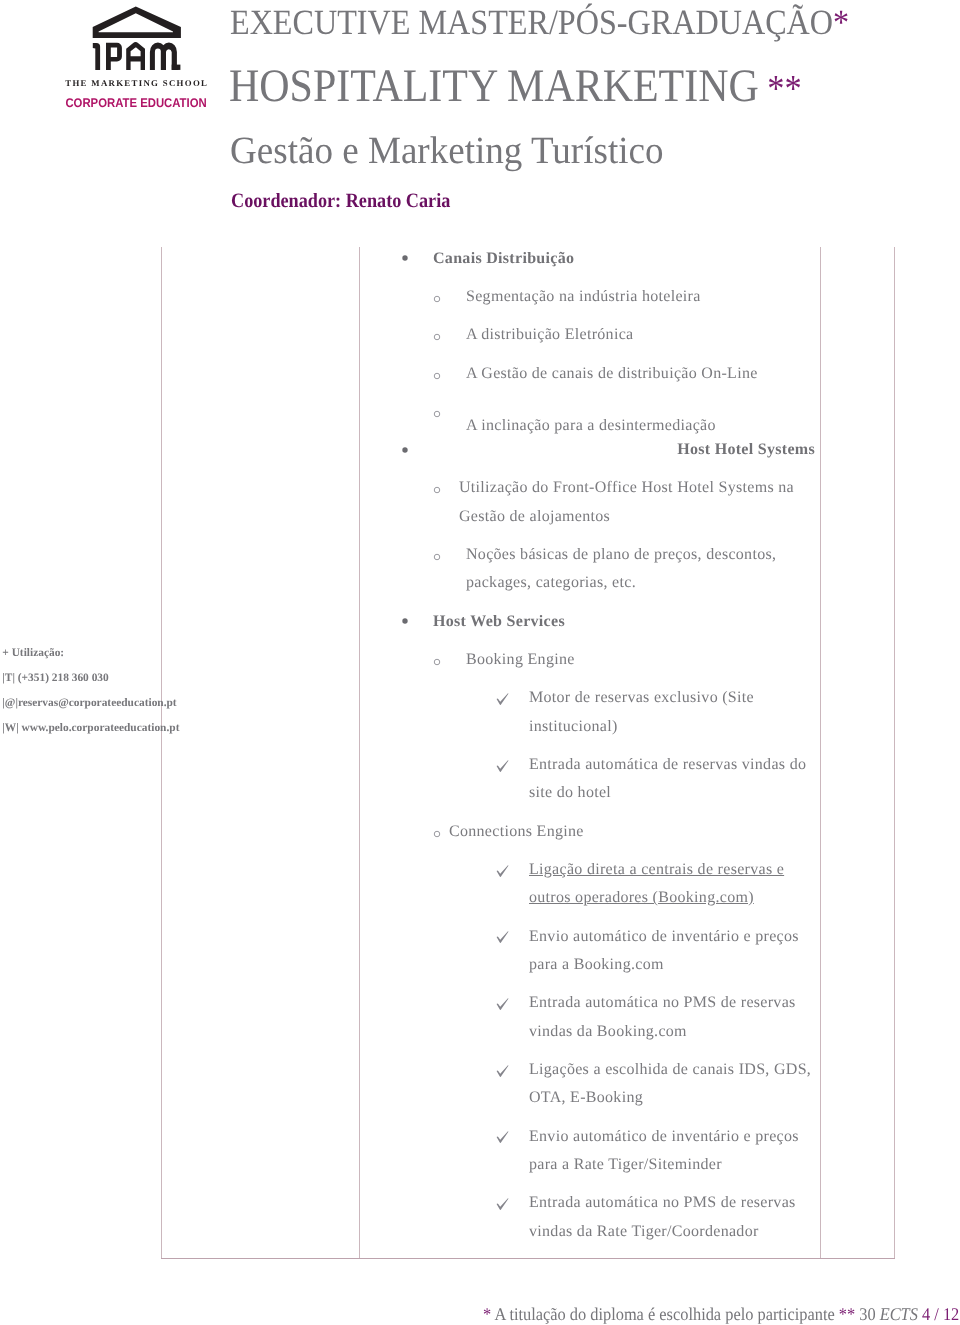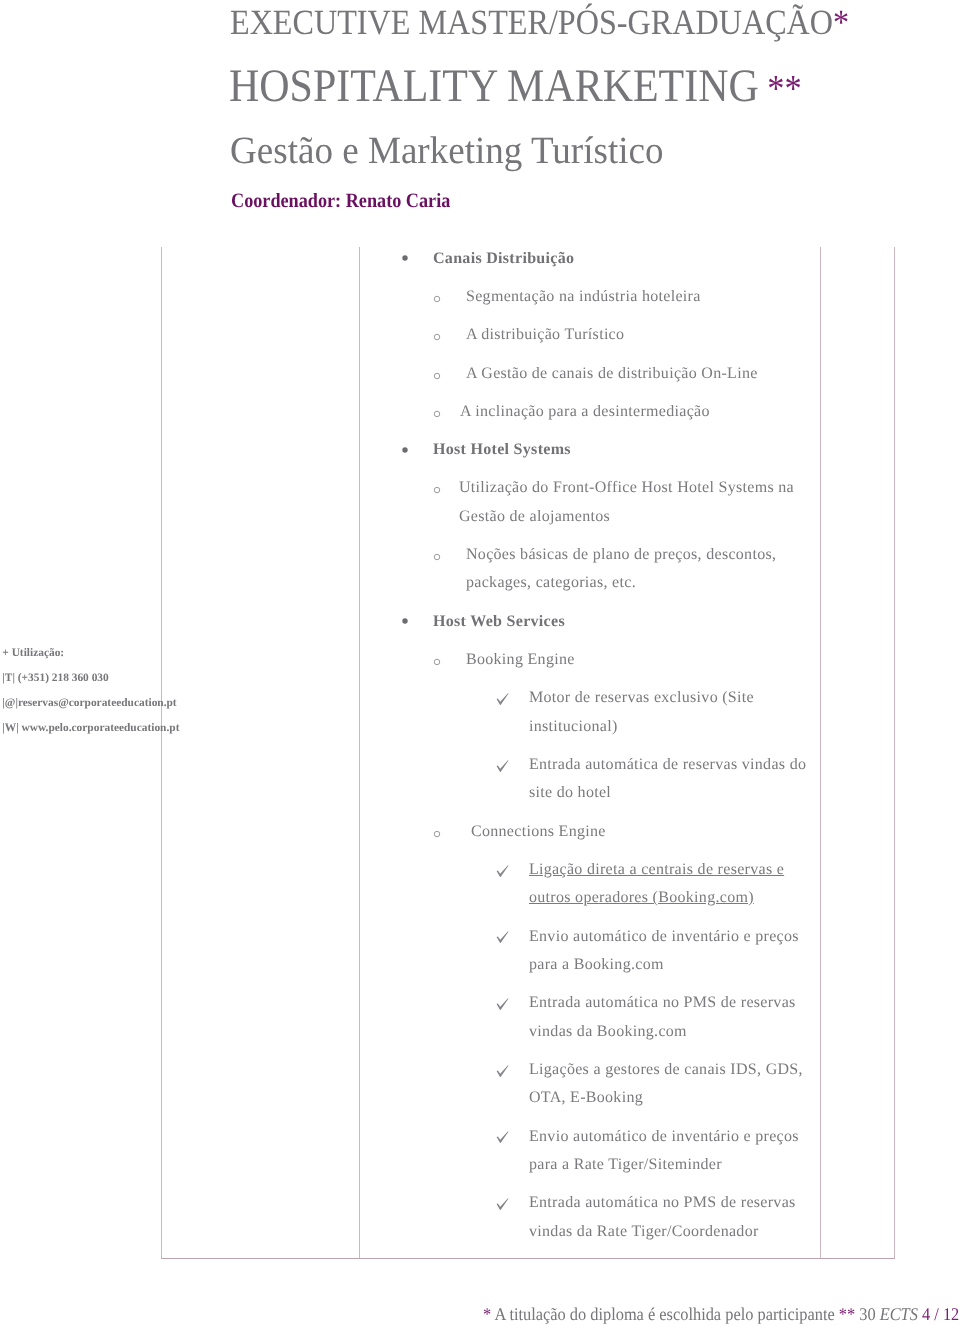--- a/index.html
+++ b/index.html
@@ -40,20 +40,42 @@
   .footer{position:absolute;left:482.8px;top:1306.4px;font-size:17.9px;line-height:17.9px;color:#76767a;white-space:nowrap;transform:scaleX(0.9146);transform-origin:0 0;}
   .footer .pg{color:#7b1d72;}
   .footer .ast{color:#7b1d72;}
   .footer i{font-style:italic;}
 </style>
 </head>
 <body>
 
 <div class="page">
 
+  <div class="logo">
+    <svg width="230" height="112" viewBox="0 0 230 112" xmlns="http://www.w3.org/2000/svg">
+
+      <path d="M135.8 6.4 L180.9 27.0 L180.9 38.1 L92.7 38.1 L92.7 27.0 Z
+               M135.8 13.2 L98.6 31.4 L98.6 32.3 L173.0 32.3 L173.0 31.4 Z" fill="#231f20" fill-rule="evenodd"></path>
+
+      <g fill="#231f20">
+        <path d="M92.8 42.9 H96.4 A3.7 3.7 0 0 1 100.1 46.6 V69.9 H95.3 V48.4 L92.8 48.0 Z"></path>
+        <path d="M106.0 42.8 H117.0 A4.9 4.9 0 0 1 121.9 47.7 V56.5 A4.9 4.9 0 0 1 117.0 61.4 H110.8 V69.9 H106.0 Z
+                 M110.8 47.6 V57.1 H117.1 V47.6 Z" fill-rule="evenodd"></path>
+        <path d="M126.2 48.7 L132.9 43.2 A4.2 4.2 0 0 1 138.3 43.2 L145.0 48.7 V69.9 H140.6 V61.5 H130.6 V69.9 H126.2 Z
+                 M130.6 56.3 H140.6 V51.3 L136.2 47.6 A0.9 0.9 0 0 0 135.4 47.6 L130.6 51.3 Z" fill-rule="evenodd"></path>
+        <g>
+          <path d="M149.9 51.9 A8.0 9.3 0 0 1 165.9 51.9 V69.9 H160.9 V51.9 A3.0 3.4 0 0 0 154.9 51.9 V69.9 H149.9 Z"></path>
+          <path d="M160.9 51.9 A8.0 9.3 0 0 1 176.9 51.9 V65.9 A3.5 3.5 0 0 0 180.4 69.9 V69.9 H171.7 V51.9 A3.0 3.4 0 0 0 165.9 51.9 V69.9 H160.9 Z"></path>
+          <path d="M171.7 64.6 H180.4 V69.9 H171.7 Z"></path>
+        </g>
+      </g>
+      <text x="65.3" y="86.1" fill="#231f20" font-family="'Liberation Serif',serif" font-size="8.8" font-weight="bold" textLength="141.6" lengthAdjust="spacing">THE MARKETING SCHOOL</text>
+      <text x="65.4" y="107.0" fill="#b01567" font-family="'Liberation Sans',sans-serif" font-size="12.6" font-weight="bold" textLength="141.3" lengthAdjust="spacingAndGlyphs">CORPORATE EDUCATION</text>
+    </svg>
+  </div>
 
   <div class="hdr hdr1"><span>EXECUTIVE MASTER/PÓS-GRADUAÇÃO</span><span class="mk">*</span></div>
   <div class="hdr hdr2"><span>HOSPITALITY MARKETING</span><span class="mk2"> **</span></div>
   <div class="hdr hdr3">Gestão e Marketing Turístico</div>
   <div class="hdr hdr4">Coordenador: Renato Caria</div>
 
   <div class="vrule" style="left:161px"></div>
   <div class="vrule" style="left:359px"></div>
   <div class="vrule" style="left:820px"></div>
   <div class="vrule" style="left:894px"></div>
@@ -80,45 +102,45 @@
           </svg>
         </span>
         <span class="txt" style="left: 63px; width: 349px; line-height: 28.5px;">Segmentação na indústria hoteleira</span>
       </div>
       <div class="li" style="top: 74.25px; width: 412px;">
         <span class="bul" style="left: 27.2px; top: 9.2px;">
           <svg width="14" height="14" viewBox="0 0 14 14">
             <circle cx="7" cy="7" r="2.75" fill="none" stroke="#9a9aa0" stroke-width="1.0"></circle>
           </svg>
         </span>
-        <span class="txt" style="left: 63px; width: 349px; line-height: 28.5px;">A distribuição Turístico</span>
+        <span class="txt" style="left: 63px; width: 349px; line-height: 28.5px;">A distribuição Eletrónica</span>
       </div>
       <div class="li" style="top: 112.5px; width: 412px;">
         <span class="bul" style="left: 27.2px; top: 9.2px;">
           <svg width="14" height="14" viewBox="0 0 14 14">
             <circle cx="7" cy="7" r="2.75" fill="none" stroke="#9a9aa0" stroke-width="1.0"></circle>
           </svg>
         </span>
         <span class="txt" style="left: 63px; width: 349px; line-height: 28.5px;">A Gestão de canais de distribuição On-Line</span>
       </div>
       <div class="li" style="top: 150.75px; width: 412px;">
         <span class="bul" style="left: 27.2px; top: 9.2px;">
           <svg width="14" height="14" viewBox="0 0 14 14">
             <circle cx="7" cy="7" r="2.75" fill="none" stroke="#9a9aa0" stroke-width="1.0"></circle>
           </svg>
         </span>
-        <span class="txt" style="left: 57px; width: 349px; line-height: 28.5px;">A inclinação para a desintermediação</span>
+        <span class="txt" style="left: 63px; width: 349px; line-height: 28.5px; margin-top: 14px;">A inclinação para a desintermediação</span>
       </div>
       <div class="li lvl1" style="top: 189px; width: 412px;">
         <span class="bul" style="left: -5.2px; top: 6.7px;">
           <svg width="14" height="14" viewBox="0 0 14 14">
             <circle cx="7" cy="7" r="2.7" fill="#6b6b70"></circle>
           </svg>
         </span>
-        <span class="txt" style="left: 30px; width: 382px; line-height: 28.5px;">Host Hotel Systems</span>
+        <span class="txt" style="left: 30px; width: 382px; line-height: 28.5px; text-align: right;">Host Hotel Systems</span>
       </div>
       <div class="li" style="top: 227.25px; width: 412px;">
         <span class="bul" style="left: 27.2px; top: 9.2px;">
           <svg width="14" height="14" viewBox="0 0 14 14">
             <circle cx="7" cy="7" r="2.75" fill="none" stroke="#9a9aa0" stroke-width="1.0"></circle>
           </svg>
         </span>
         <span class="txt" style="left: 56px; width: 349px; line-height: 28.5px;">Utilização do Front-Office Host Hotel Systems na Gestão de alojamentos</span>
       </div>
       <div class="li" style="top: 293.95px; width: 412px;">
@@ -160,21 +182,21 @@
           </svg>
         </span>
         <span class="txt" style="left: 126px; width: 284px; line-height: 28.5px;">Entrada automática de reservas vindas do site do hotel</span>
       </div>
       <div class="li" style="top: 570.55px; width: 412px;">
         <span class="bul" style="left: 27.2px; top: 9.2px;">
           <svg width="14" height="14" viewBox="0 0 14 14">
             <circle cx="7" cy="7" r="2.75" fill="none" stroke="#9a9aa0" stroke-width="1.0"></circle>
           </svg>
         </span>
-        <span class="txt" style="left: 68px; width: 349px; line-height: 28.5px;">Connections Engine</span>
+        <span class="txt" style="left: 46px; width: 349px; line-height: 28.5px;">Connections Engine</span>
       </div>
       <div class="li" style="top: 608.8px; width: 410px;">
         <span class="bul" style="left: 93.1px; top: 8.8px;">
           <svg width="13" height="12.2" viewBox="0 0 11.5 11">
             <path d="M0.4 5.35 C0.8 4.7 1.45 4.7 1.9 5.35 L3.7 7.9 L10.45 0.4 C10.85 0.05 11.2 0.35 10.9 0.8 L4.2 10.5 C3.95 10.9 3.55 10.9 3.3 10.45 Z" fill="#85858c"></path>
           </svg>
         </span>
         <span class="txt" style="left: 126px; width: 284px; line-height: 28.5px; text-decoration: underline;">Ligação direta a centrais de reservas e outros operadores (Booking.com)</span>
       </div>
       <div class="li" style="top: 675.5px; width: 410px;">
@@ -192,21 +214,21 @@
           </svg>
         </span>
         <span class="txt" style="left: 126px; width: 284px; line-height: 28.5px;">Entrada automática no PMS de reservas vindas da Booking.com</span>
       </div>
       <div class="li" style="top: 808.9px; width: 410px;">
         <span class="bul" style="left: 93.1px; top: 8.8px;">
           <svg width="13" height="12.2" viewBox="0 0 11.5 11">
             <path d="M0.4 5.35 C0.8 4.7 1.45 4.7 1.9 5.35 L3.7 7.9 L10.45 0.4 C10.85 0.05 11.2 0.35 10.9 0.8 L4.2 10.5 C3.95 10.9 3.55 10.9 3.3 10.45 Z" fill="#85858c"></path>
           </svg>
         </span>
-        <span class="txt" style="left: 126px; width: 284px; line-height: 28.5px;">Ligações a gestores de canais IDS, GDS, OTA, E-Booking</span>
+        <span class="txt" style="left: 126px; width: 284px; line-height: 28.5px;">Ligações a escolhida de canais IDS, GDS, OTA, E-Booking</span>
       </div>
       <div class="li" style="top: 875.6px; width: 410px;">
         <span class="bul" style="left: 93.1px; top: 8.8px;">
           <svg width="13" height="12.2" viewBox="0 0 11.5 11">
             <path d="M0.4 5.35 C0.8 4.7 1.45 4.7 1.9 5.35 L3.7 7.9 L10.45 0.4 C10.85 0.05 11.2 0.35 10.9 0.8 L4.2 10.5 C3.95 10.9 3.55 10.9 3.3 10.45 Z" fill="#85858c"></path>
           </svg>
         </span>
         <span class="txt" style="left: 126px; width: 284px; line-height: 28.5px;">Envio automático de inventário e preços para a Rate Tiger/Siteminder</span>
       </div>
       <div class="li" style="top: 942.3px; width: 410px;">

